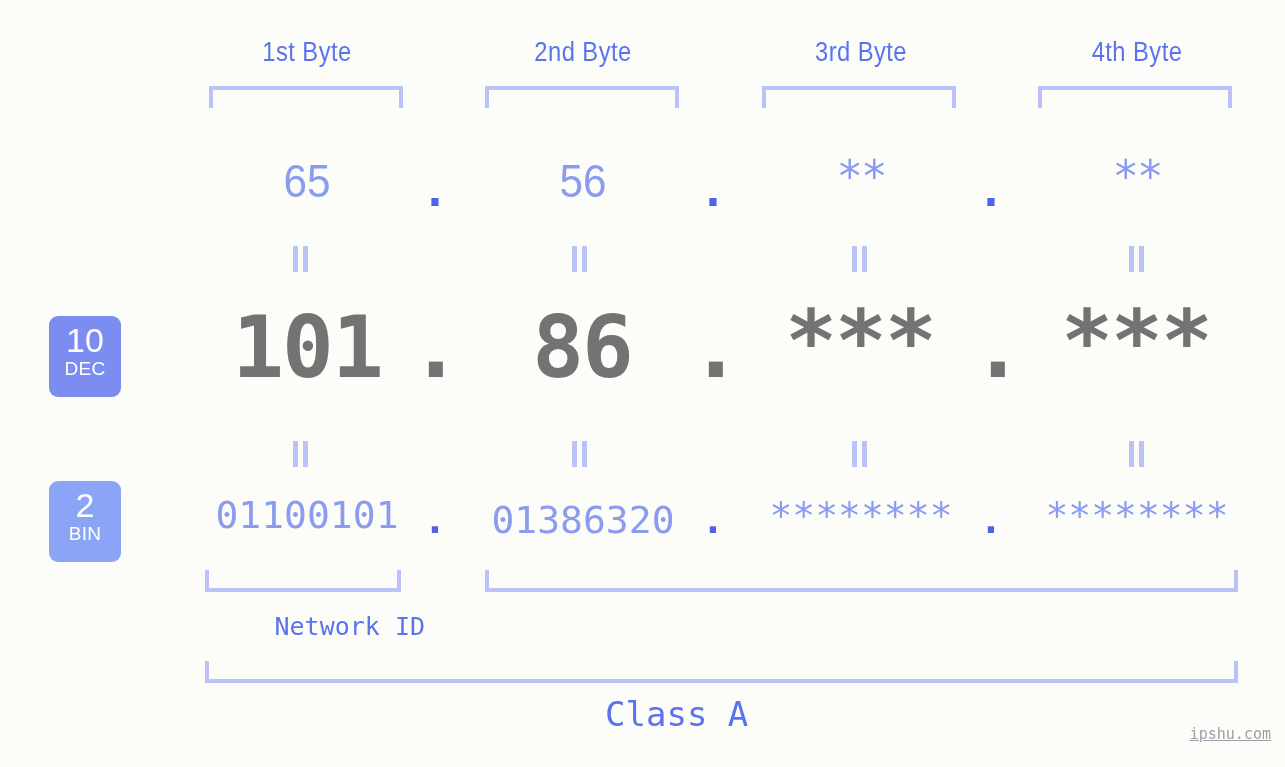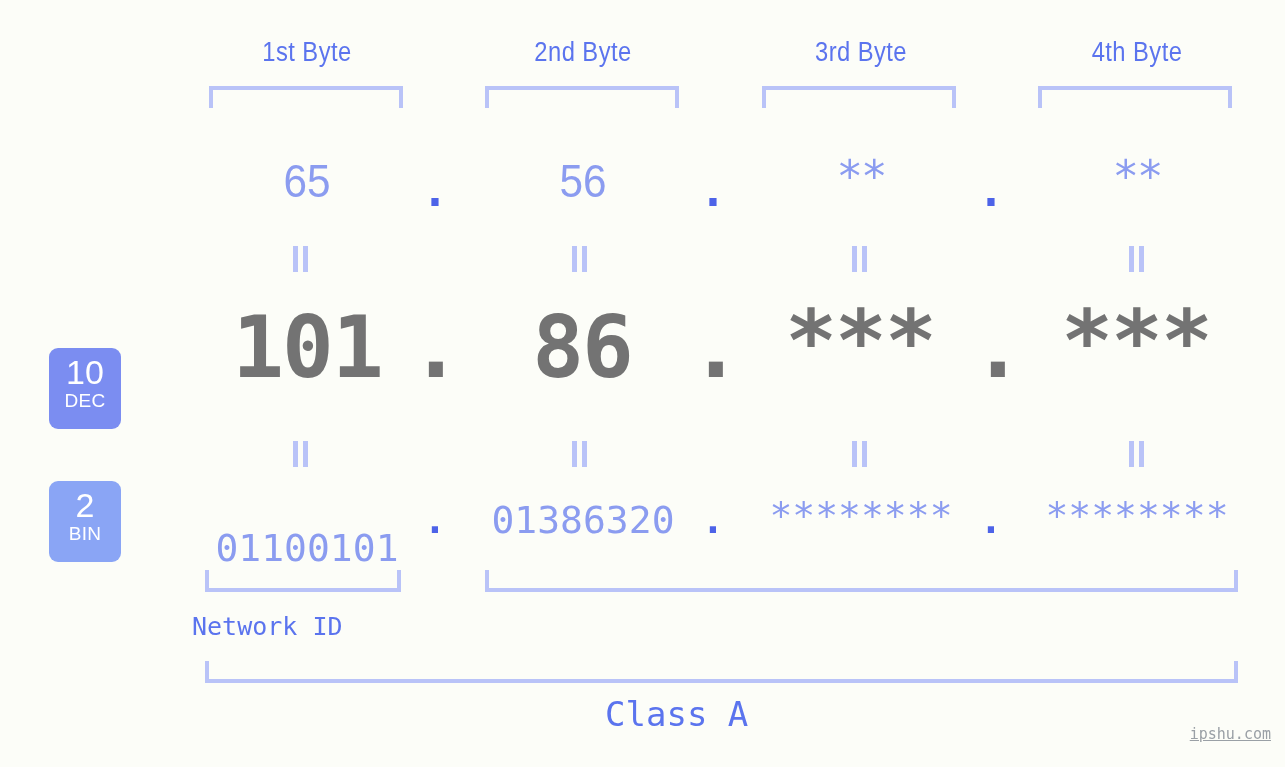--- a/index.html
+++ b/index.html
@@ -146,21 +146,21 @@
     height: 26px;
     background: #b9c3f8;
     display: block;
   }
   .eq i.a { left: 1px; }
   .eq i.b { left: 11px; }
 
   
   .sec-label {
     position: absolute;
-    text-align: left;
+    text-align: right;
     font-family: "DejaVu Sans Mono", monospace;
     font-size: 25px;
     line-height: 30px;
     color: #5b74ee;
     white-space: nowrap;
   }
   .class-label {
     position: absolute;
     text-align: left;
     font-family: "DejaVu Sans Mono", monospace;
@@ -190,21 +190,21 @@
   <div class="byte-label" style="left:472px; width:222px;">2nd Byte</div>
   <div class="byte-label" style="left:750px; width:222px;">3rd Byte</div>
   <div class="byte-label" style="left:1026px; width:222px;">4th Byte</div>
 
   <div class="bracket down" style="left:209px; top:86px; width:194px;"></div>
   <div class="bracket down" style="left:485px; top:86px; width:194px;"></div>
   <div class="bracket down" style="left:762px; top:86px; width:194px;"></div>
   <div class="bracket down" style="left:1038px; top:86px; width:194px;"></div>
 
 
-  <div class="badge" id="badge-dec" style="left: 49px; top: 316px; height: 81px; background: rgb(123, 141, 241); margin-top: 32px;">
+  <div class="badge" id="badge-dec" style="left: 49px; top: 316px; height: 81px; background: rgb(123, 141, 241);">
     <span class="num">10</span>
     <span class="nm">DEC</span>
   </div>
 
   <div class="badge" id="badge-bin" style="left: 49px; top: 481px; height: 81px; background: rgb(138, 165, 245);">
     <span class="num">2</span>
     <span class="nm">BIN</span>
   </div>
 
   <div class="cell hex-val" style="left:196px; top:158px; width:222px;">65</div>
@@ -250,21 +250,21 @@
   </div>
   <div class="eq" style="left:851px; top:441px;">
     <i class="a"></i>
       <i class="b"></i>
   </div>
   <div class="eq" style="left:1128px; top:441px;">
     <i class="a"></i>
       <i class="b"></i>
   </div>
 
-  <div class="cell bin-val" style="left:196px; top:528px; width:222px;">01100101</div>
+  <div class="cell bin-val" style="left:196px; top:495px; width:222px;">01100101</div>
   <div class="cell bin-dot" style="left:412px; top:500px; width:46px;">.</div>
   <div class="cell bin-val" style="left:472px; top:500px; width:222px;">01386320</div>
   <div class="cell bin-dot" style="left:690px; top:500px; width:46px;">.</div>
   <div class="cell bin-val" style="left:750px; top:496px; width:222px;">********</div>
   <div class="cell bin-dot" style="left:968px; top:500px; width:46px;">.</div>
   <div class="cell bin-val" style="left:1026px; top:496px; width:222px;">********</div>
 
   <div class="bracket up" style="left:205px; top:570px; width:196px;"></div>
   <div class="bracket up" style="left:485px; top:570px; width:753px;"></div>
 

